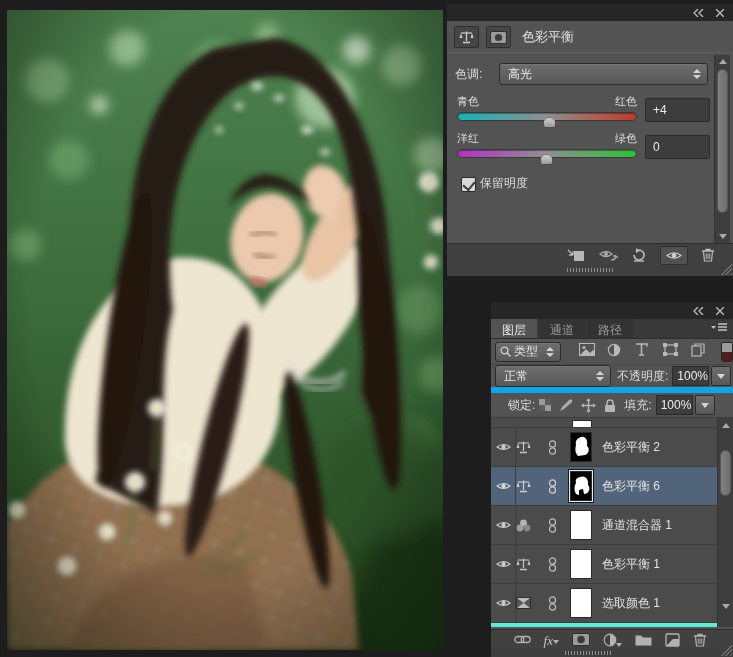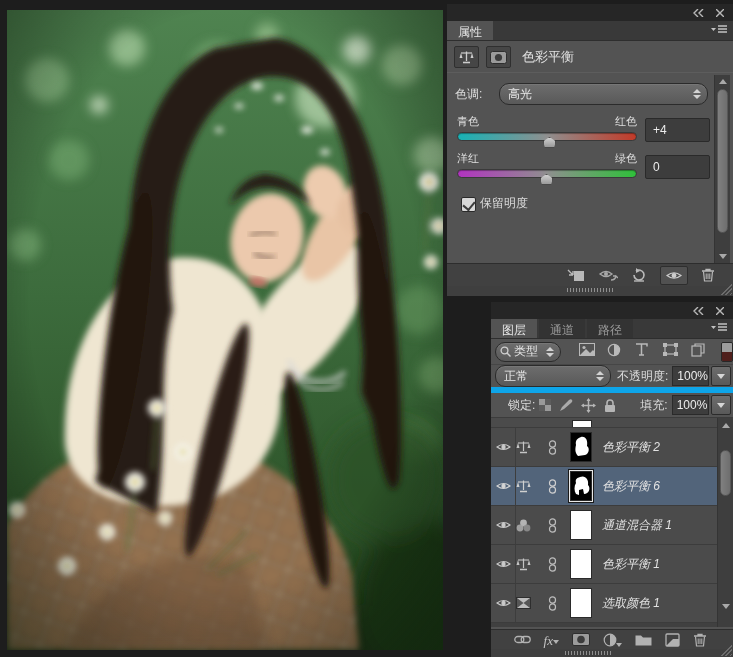--- a/index.html
+++ b/index.html
@@ -27,21 +27,21 @@
 
   
   #props { top:4px; }
   #props .pbody { height:222px; }
   .adj-header { display:flex; align-items:center; gap:7px; padding:5px 13px 4px 7px;text-align:center; }
   .hdr-btn { width:25px; height:22px; background:#464646; border:1px solid #2f2f2f; border-radius:2px; display:flex; align-items:center; justify-content:center; }
   .adj-title { font-size:13px; color:#e2e2e2; margin-left:4px; }
   .hdr-divider { height:1px; background:#454545; border-bottom:1px solid #5d5d5d; }
   .tone-row { display:flex; align-items:center; margin:10px 0 0 8px; }
   .tone-label { font-size:12px; width:44px; }
-  .select { background:linear-gradient(#6d6d6d,#595959); border:1px solid #2b2b2b; border-radius:10px;
+  .select { background:linear-gradient(#6d6d6d,#595959); border:1px solid #2b2b2b; border-radius:3px;
             height:22px; display:flex; align-items:center; font-size:12px; color:#e6e6e6; position:relative; padding-left:8px;
             box-shadow:inset 0 1px 0 rgba(255,255,255,.07); }
   .stepper { position:absolute; right:6px; top:50%; transform:translateY(-50%); display:flex; flex-direction:column; gap:2px; }
   .stepper i { display:block; width:0; height:0; border-left:4px solid transparent; border-right:4px solid transparent; }
   .stepper .up { border-bottom:4px solid #d2d2d2; }
   .stepper .dn { border-top:4px solid #d2d2d2; }
   .tone-select { width:209px; }
 
   .sliders { position:relative; margin-top:8px; }
   .sgroup { position:relative; height:37px; }
@@ -82,21 +82,21 @@
   .ftoggle .b { flex:1; background:#4f1f1c; }
   .blend-row { display:flex; align-items:center; height:28px; padding-left:4px; border-bottom:6px solid #0ea5e9; }
   .blend-select { width:116px; height:22px; }
   .inline-label { font-size:12px; margin-left:6px; }
   .small-vbox { width:37px; height:20px; background:#3d3d3d; border:1px solid #2a2a2a; font-size:12px; color:#ececec; display:flex; align-items:center; padding-left:4px; margin-left:4px; }
   .dd-btn { width:20px; height:20px; margin-left:2px; background:linear-gradient(#6d6d6d,#595959); border:1px solid #2b2b2b; border-radius:2px; display:flex; align-items:center; justify-content:center; }
   .dd-btn i { width:0; height:0; border-left:4px solid transparent; border-right:4px solid transparent; border-top:5px solid #d6d6d6; }
   .lock-row { display:flex; align-items:center; height:25px; padding-left:5px; border-bottom:1px solid #3c3c3c; }
   .lock-icons { display:flex; align-items:center; gap:8px; margin-left:4px; }
 
-  .layer-list { position:relative; height:209px; background:#404040; overflow:hidden;font-style:italic; }
+  .layer-list { position:relative; height:209px; background:#5eead4; overflow:hidden; }
   .lrow { height:39px; background:#4b4b4b; border-bottom:1px solid #3c3c3c; display:flex; align-items:center; width:266px; }
   .lrow.partial { height:10px; }
   .lrow.selected { background:#52647a; }
   .eye-cell { width:25px; align-self:stretch; border-right:1px solid #3d3d3d; display:flex; align-items:center; justify-content:center; }
   .adj-cell { width:32px; display:flex; align-items:center; justify-content:center; }
   .link-cell { width:16px; display:flex; align-items:center; justify-content:center; }
   .mask-thumb { width:22px; height:30px; border:1px solid #2a2a2a; margin-left:6px; background:#fff; position:relative; }
   .mask-thumb.sel { outline:1px solid #e8e8e8; box-shadow:0 0 0 2px #1a1a1a; }
   .lname { font-size:12px; color:#e2e2e2; margin-left:10px; white-space:nowrap; }
   .partial-thumb { width:20px; height:7px; background:#fff; border:1px solid #2a2a2a; border-bottom:none; position:absolute; left:81px; bottom:0; }
@@ -256,29 +256,20 @@
       <svg width="11" height="8">
           <path d="M5,0 L1,4 L5,8 M10,0 L6,4 L10,8" stroke="#b9b9b9" stroke-width="1.4" fill="none"></path>
         </svg>
     </span>
     <span class="icon">
       <svg width="8" height="8">
           <path d="M0,0 L8,8 M8,0 L0,8" stroke="#b9b9b9" stroke-width="1.4"></path>
         </svg>
     </span>
   </div>
-  <div class="tabrow">
-    <div class="tab active">属性</div>
-    <span class="panel-menu icon">
-      <svg width="16" height="10">
-          <path d="M0,3 L5,3 L2.5,6 Z" fill="#c2c2c2"></path>
-          <path d="M7,1 H16 M7,4 H16 M7,7 H16" stroke="#c2c2c2" stroke-width="1.3"></path>
-        </svg>
-    </span>
-  </div>
   <div class="pbody">
     <div class="adj-header">
       <span class="hdr-btn">
         <svg width="15" height="14">
           <path d="M7.5,1.5 V11" stroke="#cdcdcd" stroke-width="1.3"></path>
           <path d="M2,3 H13" stroke="#cdcdcd" stroke-width="1.2"></path>
           <path d="M2,3 L0.5,8 H3.5 Z" fill="#cdcdcd"></path>
             <path d="M13,3 L11.5,8 H14.5 Z" fill="#cdcdcd"></path>
           <path d="M4,12.5 H11" stroke="#cdcdcd" stroke-width="1.6"></path>
         </svg>
@@ -496,21 +487,21 @@
               <path d="M7.5,0 L5.5,3 H9.5 Z M7.5,15 L5.5,12 H9.5 Z M0,7.5 L3,5.5 V9.5 Z M15,7.5 L12,5.5 V9.5 Z" fill="#b5b5b5"></path>
             </svg>
         </span>
         <span class="icon">
           <svg width="12" height="13">
               <rect x="1" y="6" width="10" height="7" rx="1" fill="#b5b5b5"></rect>
               <path d="M3,6 V4 a3,3 0 0 1 6,0 V6" stroke="#b5b5b5" stroke-width="1.6" fill="none"></path>
             </svg>
         </span>
       </div>
-      <span class="inline-label" style="margin-left:24px;">填充:</span>
+      <span class="inline-label" style="margin-left:8px;">填充:</span>
       <span class="small-vbox">100%</span>
       <span class="dd-btn">
           <i></i>
         </span>
     </div>
 
     <div class="layer-list">
       <div class="lrow partial" style="position:relative;">
         <span class="partial-thumb"></span>
       </div>

